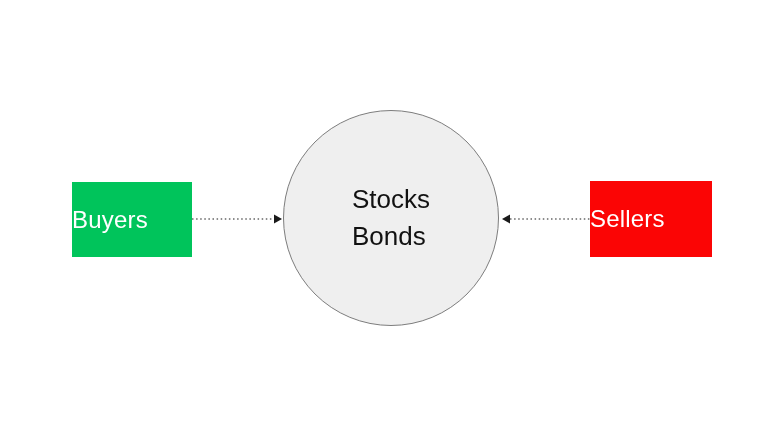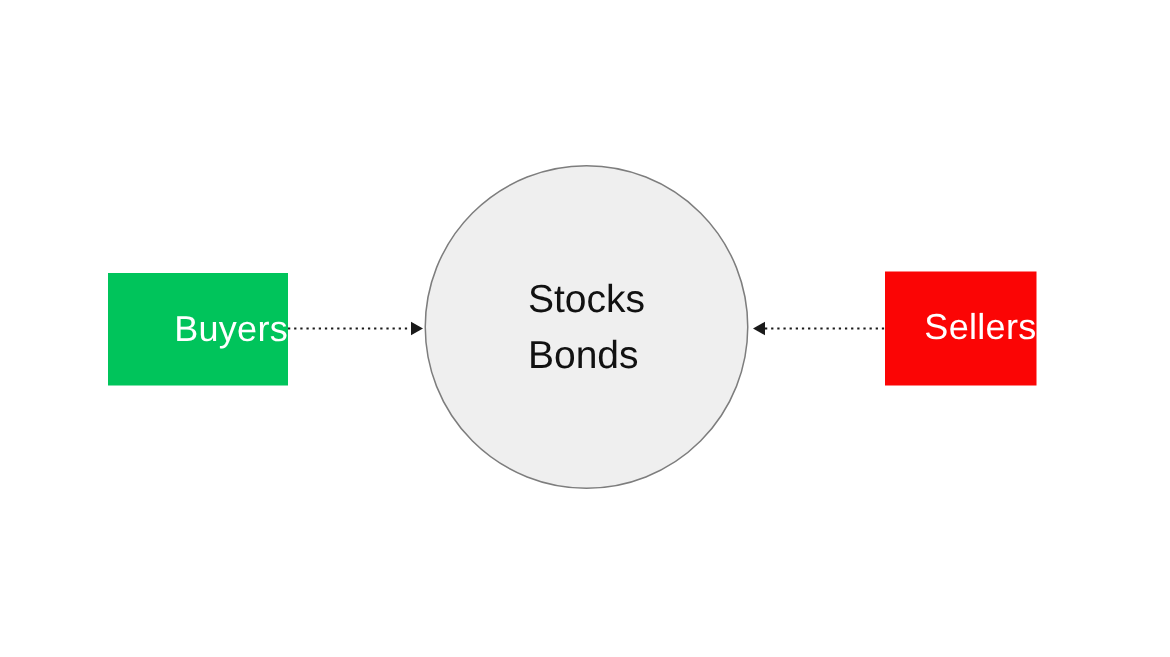--- a/index.html
+++ b/index.html
@@ -12,36 +12,36 @@
     width: 780px;
     height: 438px;
     background: #ffffff;
     overflow: hidden;
     font-family: "Liberation Sans", "DejaVu Sans", sans-serif;
   }
   .node-box {
     position: absolute;
     display: flex;
     align-items: center;
-    justify-content: flex-end;
+    justify-content: flex-start;
     color: #ffffff;
     font-size: 24px;
     font-weight: 400;
     letter-spacing: 0.2px;
   }
   .node-buyers {
     left: 72px;
     top: 182px;
     width: 120px;
     height: 75px;
   }
   .node-sellers {
     left: 590px;
     top: 181px;
-    width: 101px;
+    width: 122px;
     height: 76px;
   }
   .node-market {
     position: absolute;
     left: 283px;
     top: 110px;
     width: 216px;
     height: 216px;
     border-radius: 50%;
     border: 1px solid #7d7d7d;

